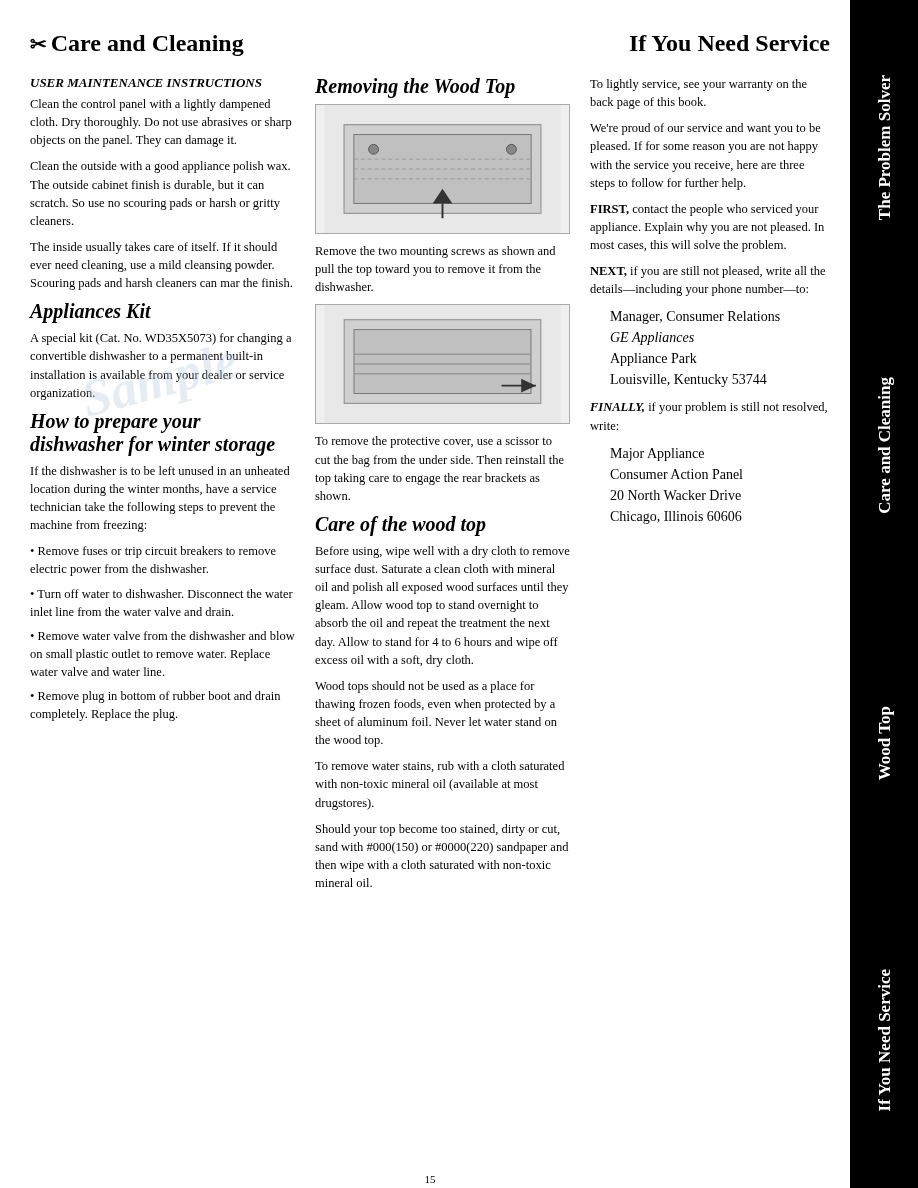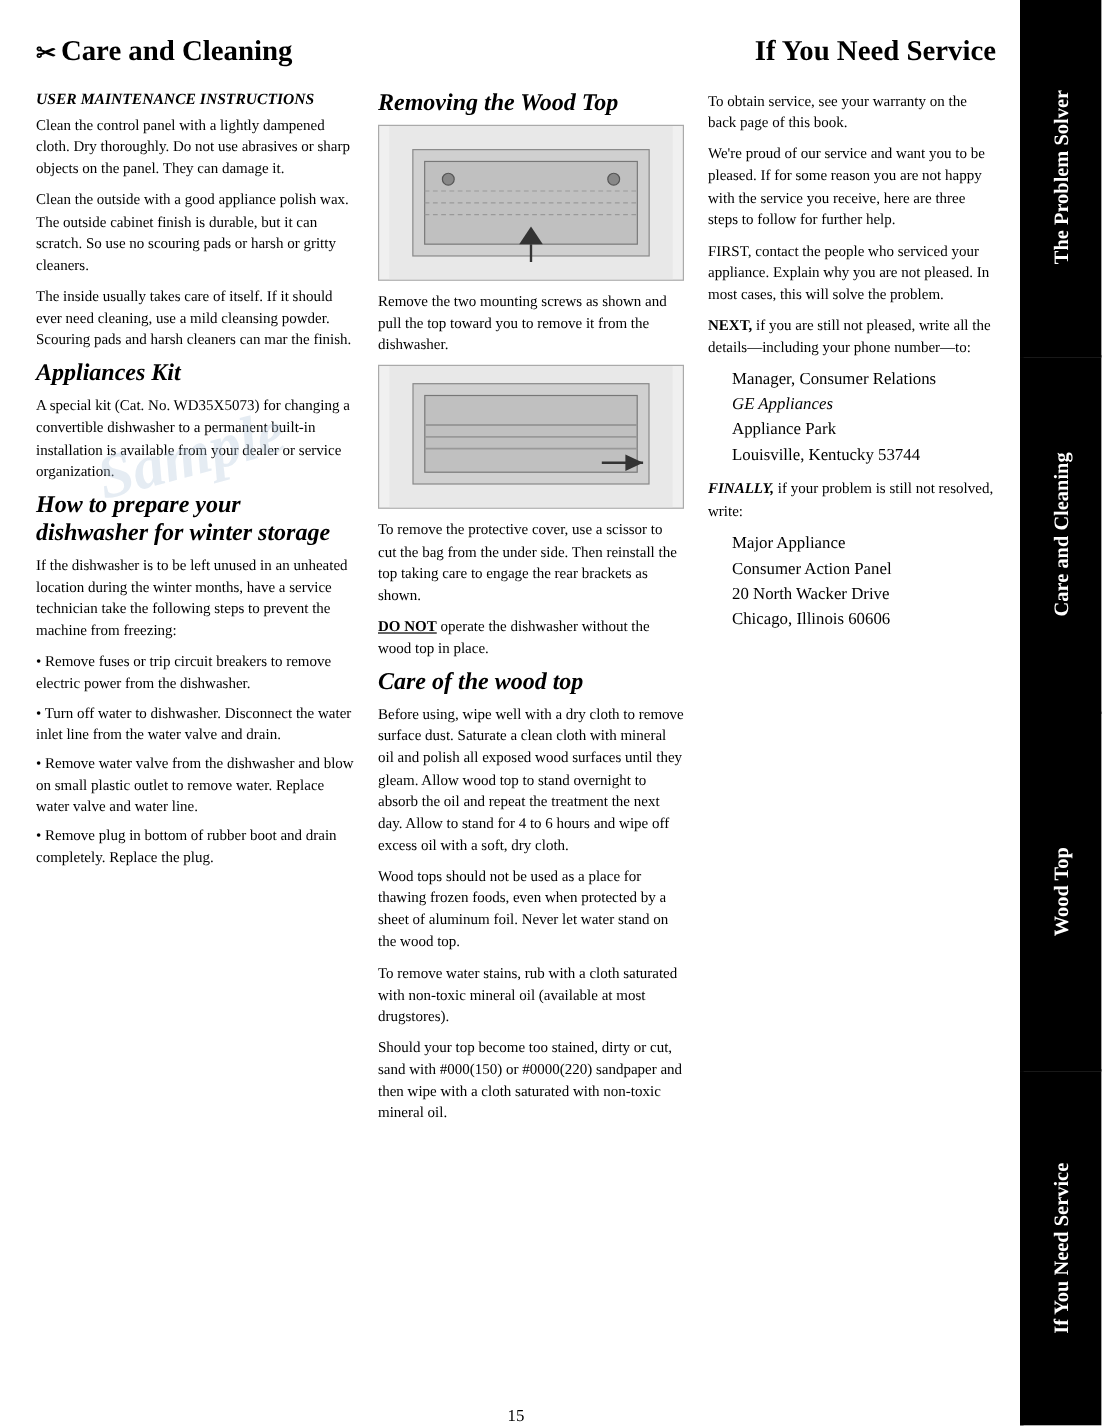--- a/index.html
+++ b/index.html
@@ -185,35 +185,35 @@
       line-height: 1.5;
       font-family: 'Times New Roman', Times, serif;
     }
 
     .finally {
       font-weight: bold;
       font-style: italic;
     }
 
     .first {
-      font-weight: normal;
+      font-weight: bold;
       text-align: center;
     }
 
     .next {
       font-weight: bold;
     }
 
     .do-not strong {
       text-decoration: underline;
     }
 
     .page-number {
       text-align: center;
-      font-size: 14px;
+      font-size: 11px;
       margin-top: 10px;
     }
 
     .ge-appliances {
       font-style: italic;
     }
   </style>
 </head>
 <body>
 
@@ -292,37 +292,36 @@
               <line x1="30" y1="50" x2="210" y2="50" stroke="#999" stroke-width="1.5"></line>
               <line x1="30" y1="60" x2="210" y2="60" stroke="#999" stroke-width="1.5"></line>
               <line x1="30" y1="70" x2="210" y2="70" stroke="#999" stroke-width="1.5"></line>
 
               <polygon points="200,75 215,82 200,89" fill="#333"></polygon>
               <line x1="180" y1="82" x2="215" y2="82" stroke="#333" stroke-width="2"></line>
             </svg>
           </div>
 
           <p>To remove the protective cover, use a scissor to cut the bag from the under side. Then reinstall the top taking care to engage the rear brackets as shown.</p>
-          <p class="do-not"><strong>DO NOT</strong><span> operate the dishwasher without the wood top in place.</span></p>
         </div>
 
         <div>
           <div class="italic-heading">Care of the wood top</div>
           <p>Before using, wipe well with a dry cloth to remove surface dust. Saturate a clean cloth with mineral oil and polish all exposed wood surfaces until they gleam. Allow wood top to stand overnight to absorb the oil and repeat the treatment the next day. Allow to stand for 4 to 6 hours and wipe off excess oil with a soft, dry cloth.</p>
           <p>Wood tops should not be used as a place for thawing frozen foods, even when protected by a sheet of aluminum foil. Never let water stand on the wood top.</p>
           <p>To remove water stains, rub with a cloth saturated with non-toxic mineral oil (available at most drugstores).</p>
           <p>Should your top become too stained, dirty or cut, sand with #000(150) or #0000(220) sandpaper and then wipe with a cloth saturated with non-toxic mineral oil.</p>
         </div>
 
       </div>
 
       <div class="right-column">
 
         <div>
-          <p>To obtain service, see your warranty on the back page of this book.</p>
+          <p>To lightly service, see your warranty on the back page of this book.</p>
           <p>We're proud of our service and want you to be pleased. If for some reason you are not happy with the service you receive, here are three steps to follow for further help.</p>
           <p>
             <span class="first">FIRST,</span><span> contact the people who serviced your appliance. Explain why you are not pleased. In most cases, this will solve the problem.</span>
           </p>
           <p>
             <span class="next">NEXT,</span><span> if you are still not pleased, write all the details—including your phone number—to:</span>
           </p>
           <div class="address-block">
             <div>Manager, Consumer Relations</div>
             <div class="ge-appliances">GE Appliances</div>

